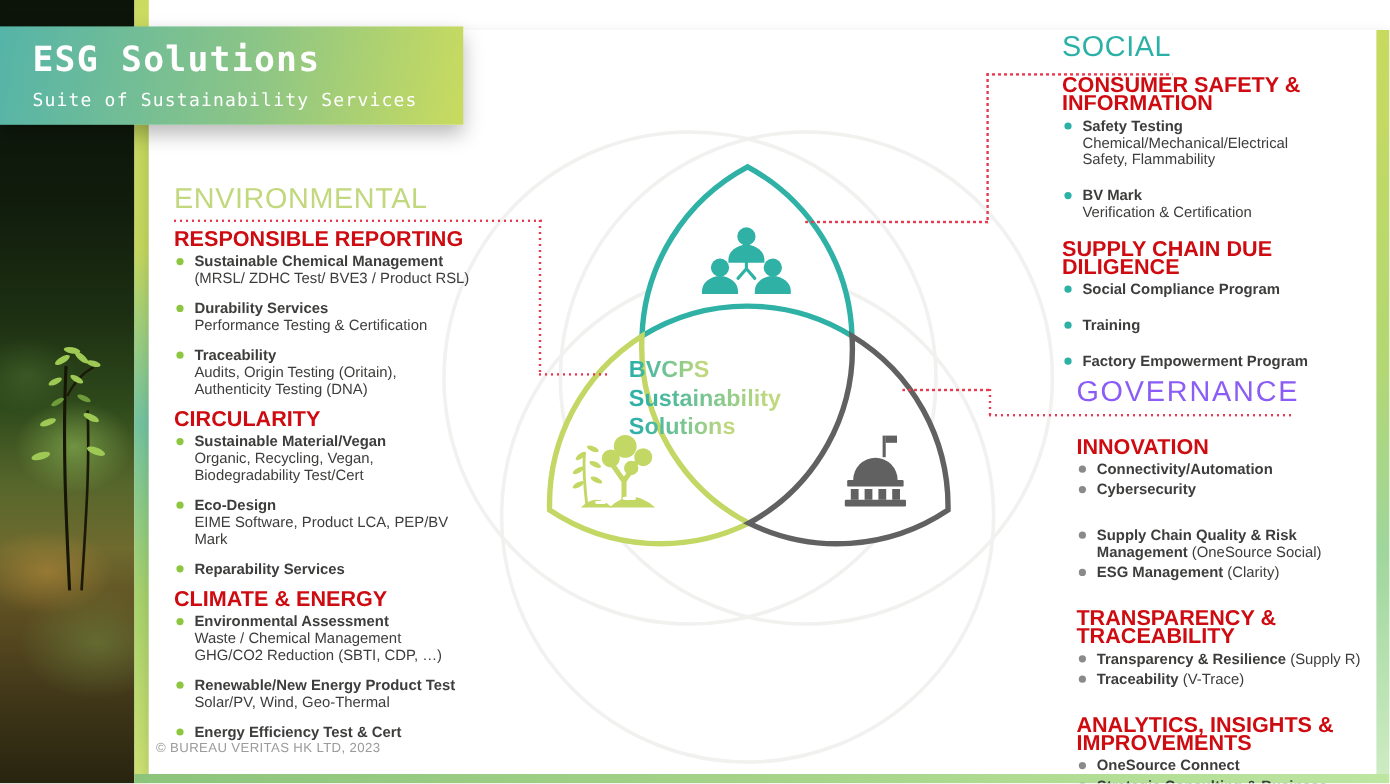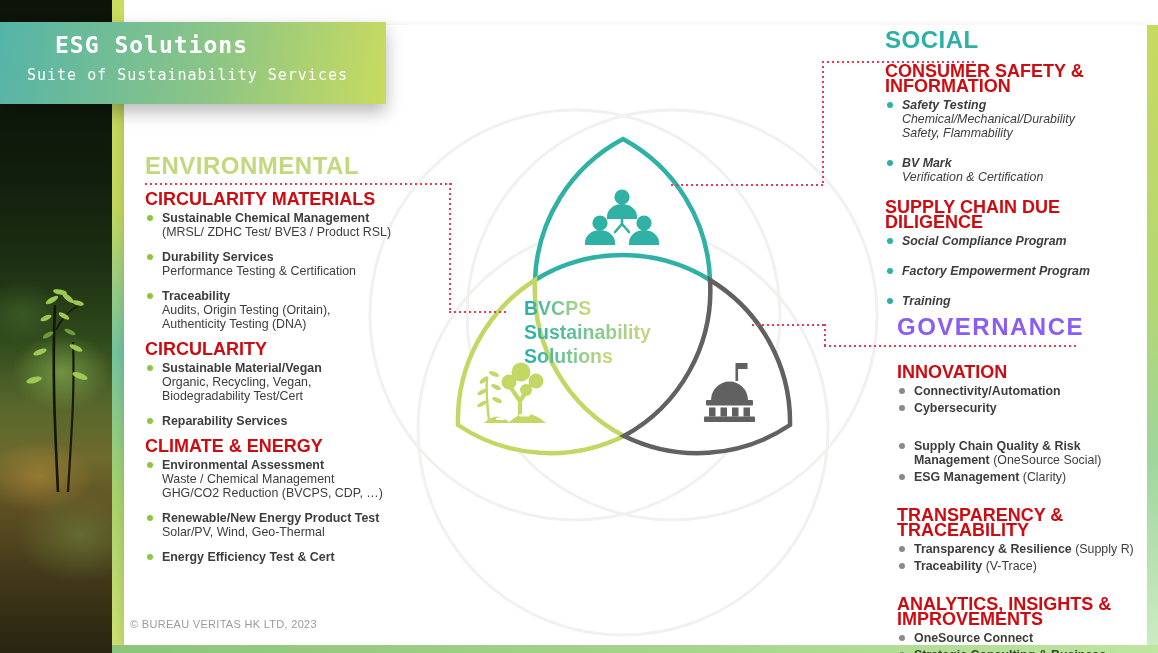--- a/index.html
+++ b/index.html
@@ -24,21 +24,21 @@
   .right-strip{position:absolute;left:1147px;top:25px;width:11px;height:620px;z-index:3;
     background:linear-gradient(180deg,#c8da5e 0%,#b3d773 45%,#9fd69c 70%,#cdebc3 100%);}
   .bottom-bar{position:absolute;left:112px;top:645px;width:1046px;height:8px;z-index:3;
     background:linear-gradient(90deg,#8cc47b 0%,#a5d389 50%,#bde6a0 100%);}
 
   
   .banner{position:absolute;left:0;top:22px;width:386px;height:82px;z-index:7;
     background:linear-gradient(100deg,#55b4a8 0%,#8cc586 55%,#c9db5f 100%);
     box-shadow:0 8px 16px rgba(0,0,0,.28);padding:10px 0 0 27px;}
   .banner-title{font-family:"DejaVu Sans Mono","Liberation Sans",monospace;font-weight:bold;
-    font-size:23px;color:#ffffff;letter-spacing:1px;margin-left:28px;}
+    font-size:29px;color:#ffffff;letter-spacing:1px;}
   .banner-subtitle{font-family:"DejaVu Sans Mono","Liberation Sans",monospace;font-size:15px;
     color:#ffffff;letter-spacing:1px;margin-top:8px;}
 
   
   svg.diagram{position:absolute;left:0;top:0;width:1158px;height:653px;z-index:4;pointer-events:none;}
   .faint{fill:none;stroke:#f1f1ef;stroke-width:3;}
   .petal{fill:#ffffff;stroke-width:4.5;}
   .petal-teal{stroke:var(--teal);}
   .petal-green{stroke:var(--lime);}
   .petal-gray{stroke:var(--gray);}
@@ -51,32 +51,32 @@
     -webkit-background-clip:text;background-clip:text;-webkit-text-fill-color:transparent;}
 
   
   .dot-h{position:absolute;height:2px;z-index:5;
     background:repeating-linear-gradient(90deg,var(--dot) 0,var(--dot) 2px,transparent 2px,transparent 5px);}
   .dot-v{position:absolute;width:2px;z-index:5;
     background:repeating-linear-gradient(180deg,var(--dot) 0,var(--dot) 2px,transparent 2px,transparent 5px);}
 
   
   .column{position:absolute;z-index:6;font-size:12.4px;line-height:14px;}
-  .col-title{font-weight:bold;font-size:24px;letter-spacing:.5px;line-height:28px;}
+  .col-title{font-weight:normal;font-size:24px;letter-spacing:.5px;line-height:28px;}
   .col-environmental{left:145px;top:152px;width:262px;}
   .col-environmental .col-title{margin-bottom:12px;}
   .col-social{left:885px;top:26px;width:268px;}
   .col-social .col-title{margin-bottom:10px;}
   .col-governance{left:897px;top:313px;width:258px;}
   .col-governance .col-title{margin-bottom:14px;letter-spacing:1.5px;}
   .group{margin-top:10px;}
   .group:first-child{margin-top:0;}
   .group-heading{color:var(--redHeading);font-weight:bold;font-size:18px;line-height:15px;margin-bottom:4px;}
   .item{display:flex;margin-bottom:11px;}
-  .col-social .item{margin-bottom:16px;font-style:italic;}
+  .col-social .item{margin-bottom:16px;}
   .col-governance .group{margin-top:24px;}
   .col-governance .item{margin-bottom:3px;}
   .bullet{width:6px;height:6px;border-radius:50%;margin:4px 9px 0 2px;flex:none;}
   .item-text .line b{font-weight:bold;}
   .footer{position:absolute;left:130px;top:618px;z-index:6;font-size:11px;color:#9b9b9b;letter-spacing:.3px;}
 </style>
 </head>
 <body>
 
 <div class="stage">
@@ -180,21 +180,21 @@
 
   <div class="banner">
     <div class="banner-title">ESG Solutions</div>
     <div class="banner-subtitle">Suite of Sustainability Services</div>
   </div>
 
   <div class="column col-environmental">
     <div class="col-title" style="color: rgb(193, 216, 125);">ENVIRONMENTAL</div>
     <div class="col-body">
         <div class="group">
-          <div class="group-heading">CIRCULARITY MATERIALS</div>
+          <div class="group-heading">RESPONSIBLE REPORTING</div>
           <div class="item">
             <span class="bullet" style="background: rgb(141, 198, 63);"></span>
             <div class="item-text">
               <div class="line"><b>Sustainable Chemical Management</b></div>
               <div class="line"><span>(MRSL/ ZDHC Test/ BVE3 / Product RSL)</span></div>
             </div>
           </div>
           <div class="item">
             <span class="bullet" style="background: rgb(141, 198, 63);"></span>
             <div class="item-text">
@@ -217,32 +217,40 @@
             <span class="bullet" style="background: rgb(141, 198, 63);"></span>
             <div class="item-text">
               <div class="line"><b>Sustainable Material/Vegan</b></div>
               <div class="line"><span>Organic, Recycling, Vegan,</span></div>
               <div class="line"><span>Biodegradability Test/Cert</span></div>
             </div>
           </div>
           <div class="item">
             <span class="bullet" style="background: rgb(141, 198, 63);"></span>
             <div class="item-text">
+              <div class="line"><b>Eco-Design</b></div>
+              <div class="line"><span>EIME Software, Product LCA, PEP/BV</span></div>
+              <div class="line"><span>Mark</span></div>
+            </div>
+          </div>
+          <div class="item">
+            <span class="bullet" style="background: rgb(141, 198, 63);"></span>
+            <div class="item-text">
               <div class="line"><b>Reparability Services</b></div>
             </div>
           </div>
         </div>
         <div class="group">
           <div class="group-heading">CLIMATE &amp; ENERGY</div>
           <div class="item">
             <span class="bullet" style="background: rgb(141, 198, 63);"></span>
             <div class="item-text">
               <div class="line"><b>Environmental Assessment</b></div>
               <div class="line"><span>Waste / Chemical Management</span></div>
-              <div class="line"><span>GHG/CO2 Reduction (BVCPS, CDP, …)</span></div>
+              <div class="line"><span>GHG/CO2 Reduction (SBTI, CDP, …)</span></div>
             </div>
           </div>
           <div class="item">
             <span class="bullet" style="background: rgb(141, 198, 63);"></span>
             <div class="item-text">
               <div class="line"><b>Renewable/New Energy Product Test</b></div>
               <div class="line"><span>Solar/PV, Wind, Geo-Thermal</span></div>
             </div>
           </div>
           <div class="item">
@@ -257,21 +265,21 @@
 
   <div class="column col-social">
     <div class="col-title" style="color: rgb(43, 177, 166);">SOCIAL</div>
     <div class="col-body">
         <div class="group">
           <div class="group-heading">CONSUMER SAFETY &amp; INFORMATION</div>
           <div class="item">
             <span class="bullet" style="background: rgb(43, 177, 166);"></span>
             <div class="item-text">
               <div class="line"><b>Safety Testing</b></div>
-              <div class="line"><span>Chemical/Mechanical/Durability</span></div>
+              <div class="line"><span>Chemical/Mechanical/Electrical</span></div>
               <div class="line"><span>Safety, Flammability</span></div>
             </div>
           </div>
           <div class="item">
             <span class="bullet" style="background: rgb(43, 177, 166);"></span>
             <div class="item-text">
               <div class="line"><b>BV Mark</b></div>
               <div class="line"><span>Verification &amp; Certification</span></div>
             </div>
           </div>
@@ -280,27 +288,27 @@
           <div class="group-heading">SUPPLY CHAIN DUE DILIGENCE</div>
           <div class="item">
             <span class="bullet" style="background: rgb(43, 177, 166);"></span>
             <div class="item-text">
               <div class="line"><b>Social Compliance Program</b></div>
             </div>
           </div>
           <div class="item">
             <span class="bullet" style="background: rgb(43, 177, 166);"></span>
             <div class="item-text">
+              <div class="line"><b>Training</b></div>
+            </div>
+          </div>
+          <div class="item">
+            <span class="bullet" style="background: rgb(43, 177, 166);"></span>
+            <div class="item-text">
               <div class="line"><b>Factory Empowerment Program</b></div>
-            </div>
-          </div>
-          <div class="item">
-            <span class="bullet" style="background: rgb(43, 177, 166);"></span>
-            <div class="item-text">
-              <div class="line"><b>Training</b></div>
             </div>
           </div>
         </div>
       </div>
   </div>
 
   <div class="column col-governance">
     <div class="col-title" style="color: #8b5cf6;">GOVERNANCE</div>
     <div class="col-body">
         <div class="group">

